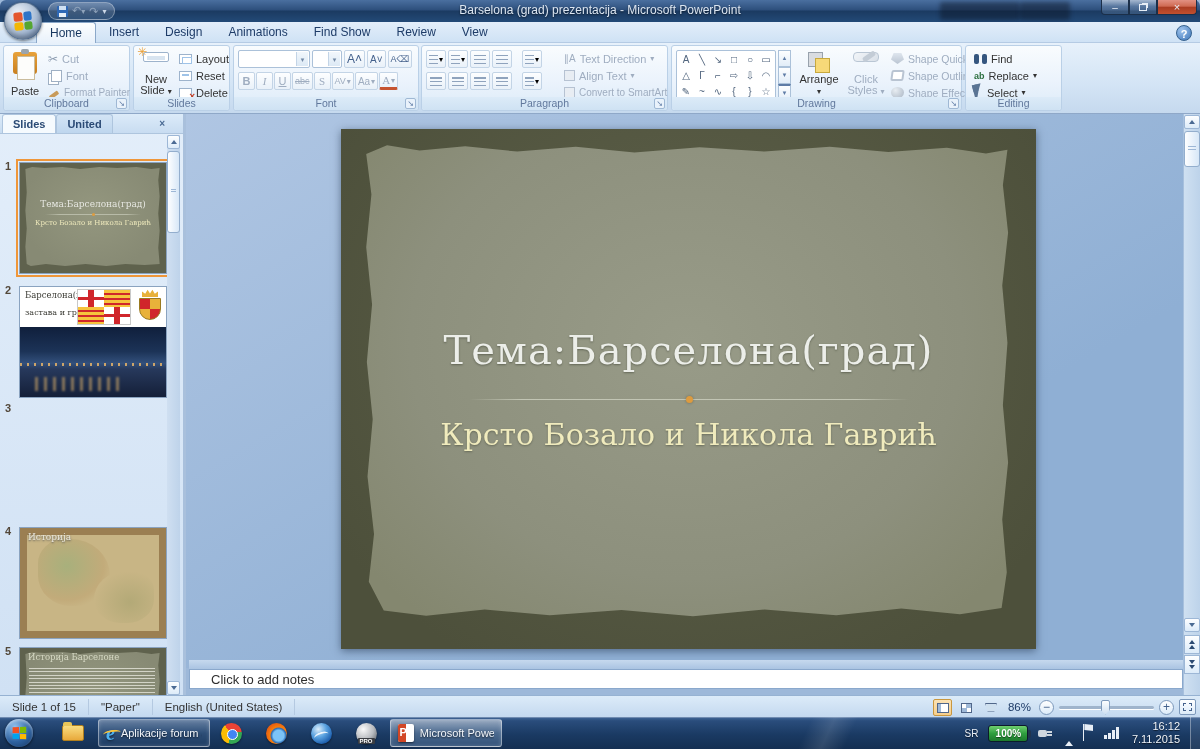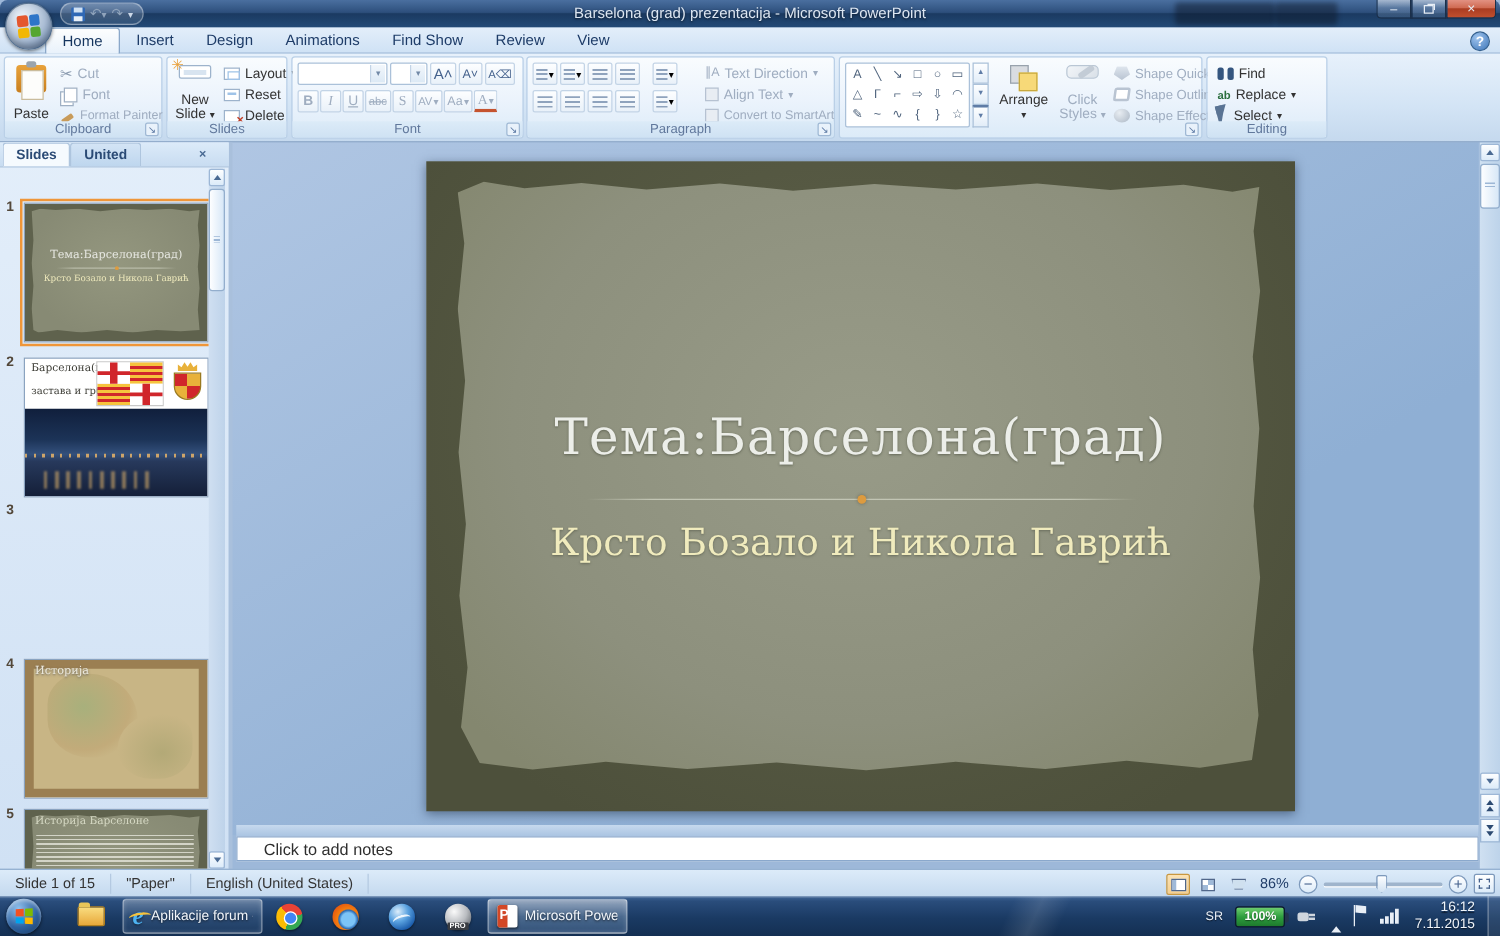--- a/index.html
+++ b/index.html
@@ -550,20 +550,21 @@
       <div class="smallrow dim" style="left:219px;top:21px;font-size:10.5px">
         <span class="sf-ic sf-outline"></span>
         <span>Shape Outline</span>
           <span class="dd">▾</span>
       </div>
       <div class="smallrow dim" style="left:219px;top:38px;font-size:10.5px">
         <span class="sf-ic sf-effects"></span>
         <span>Shape Effects</span>
           <span class="dd">▾</span>
       </div>
+      <div class="group-label">Drawing</div>
       <div class="launcher">↘</div>
     </div>
 
     <div class="group" style="left:965px;width:97px">
       <div class="smallrow" style="left:8px;top:4px">
         <span class="binoc"></span>
         <span>Find</span>
       </div>
       <div class="smallrow" style="left:8px;top:21px">
         <span class="ab-ic">ab</span>

